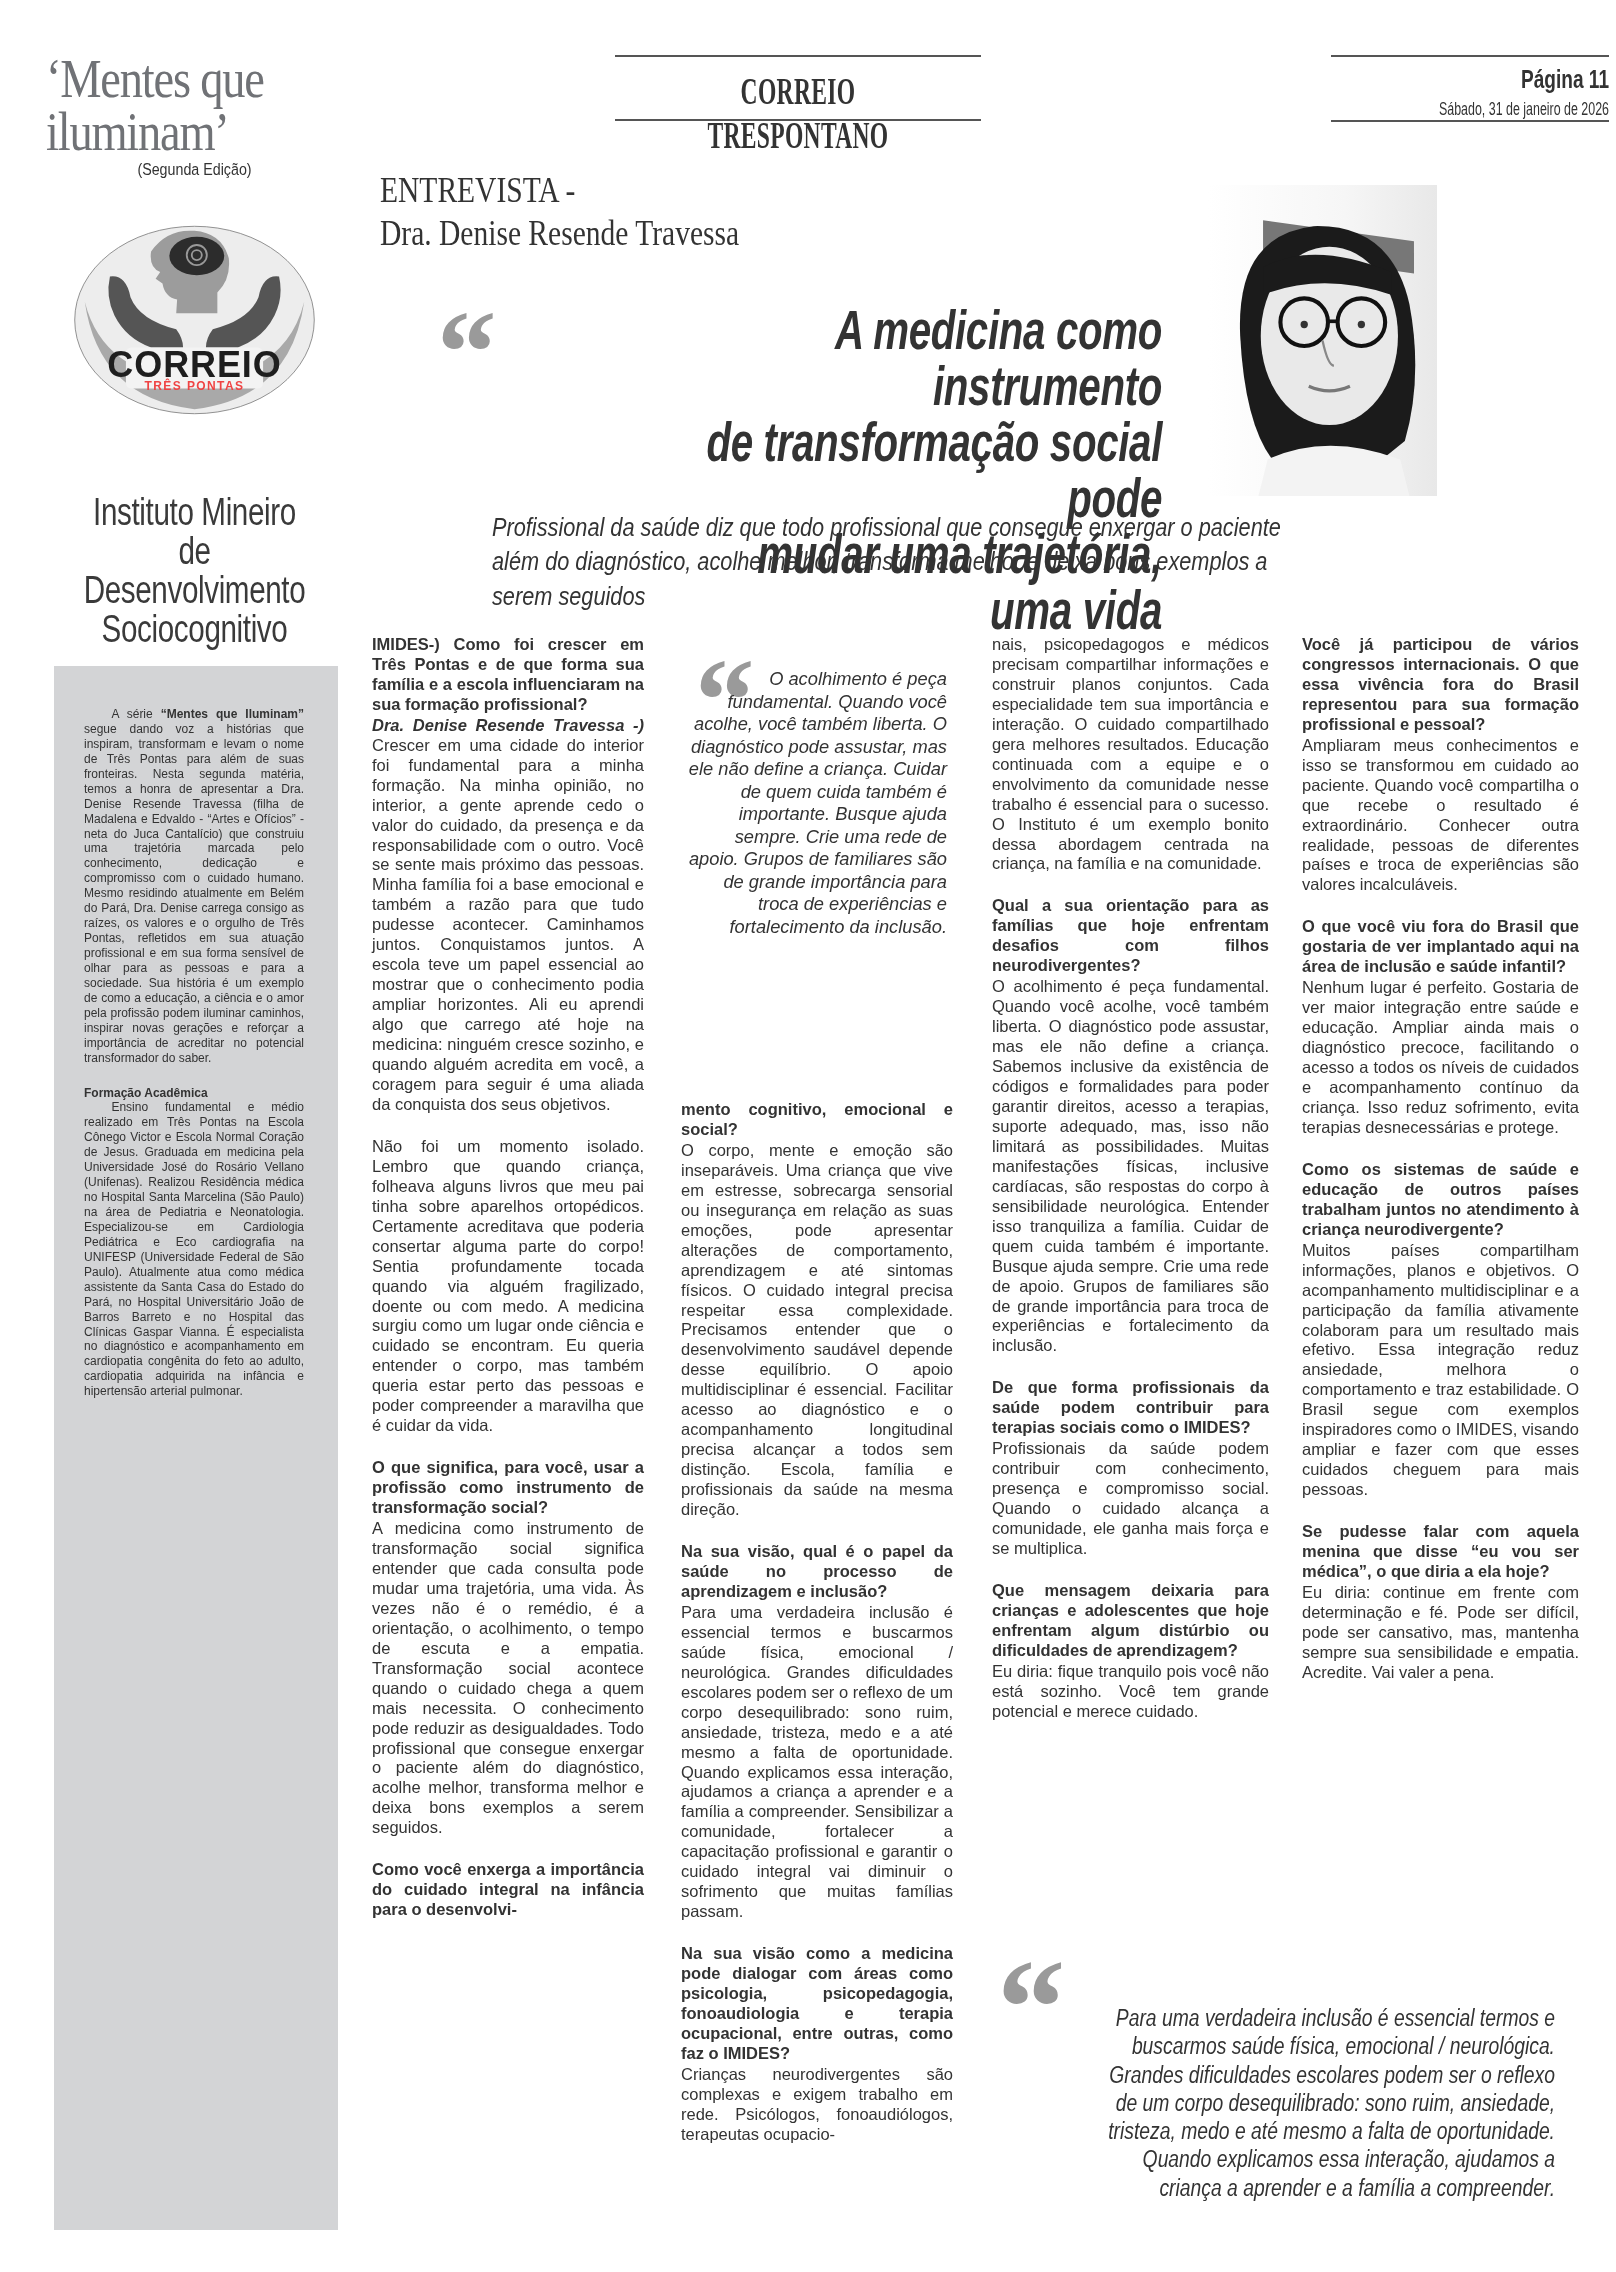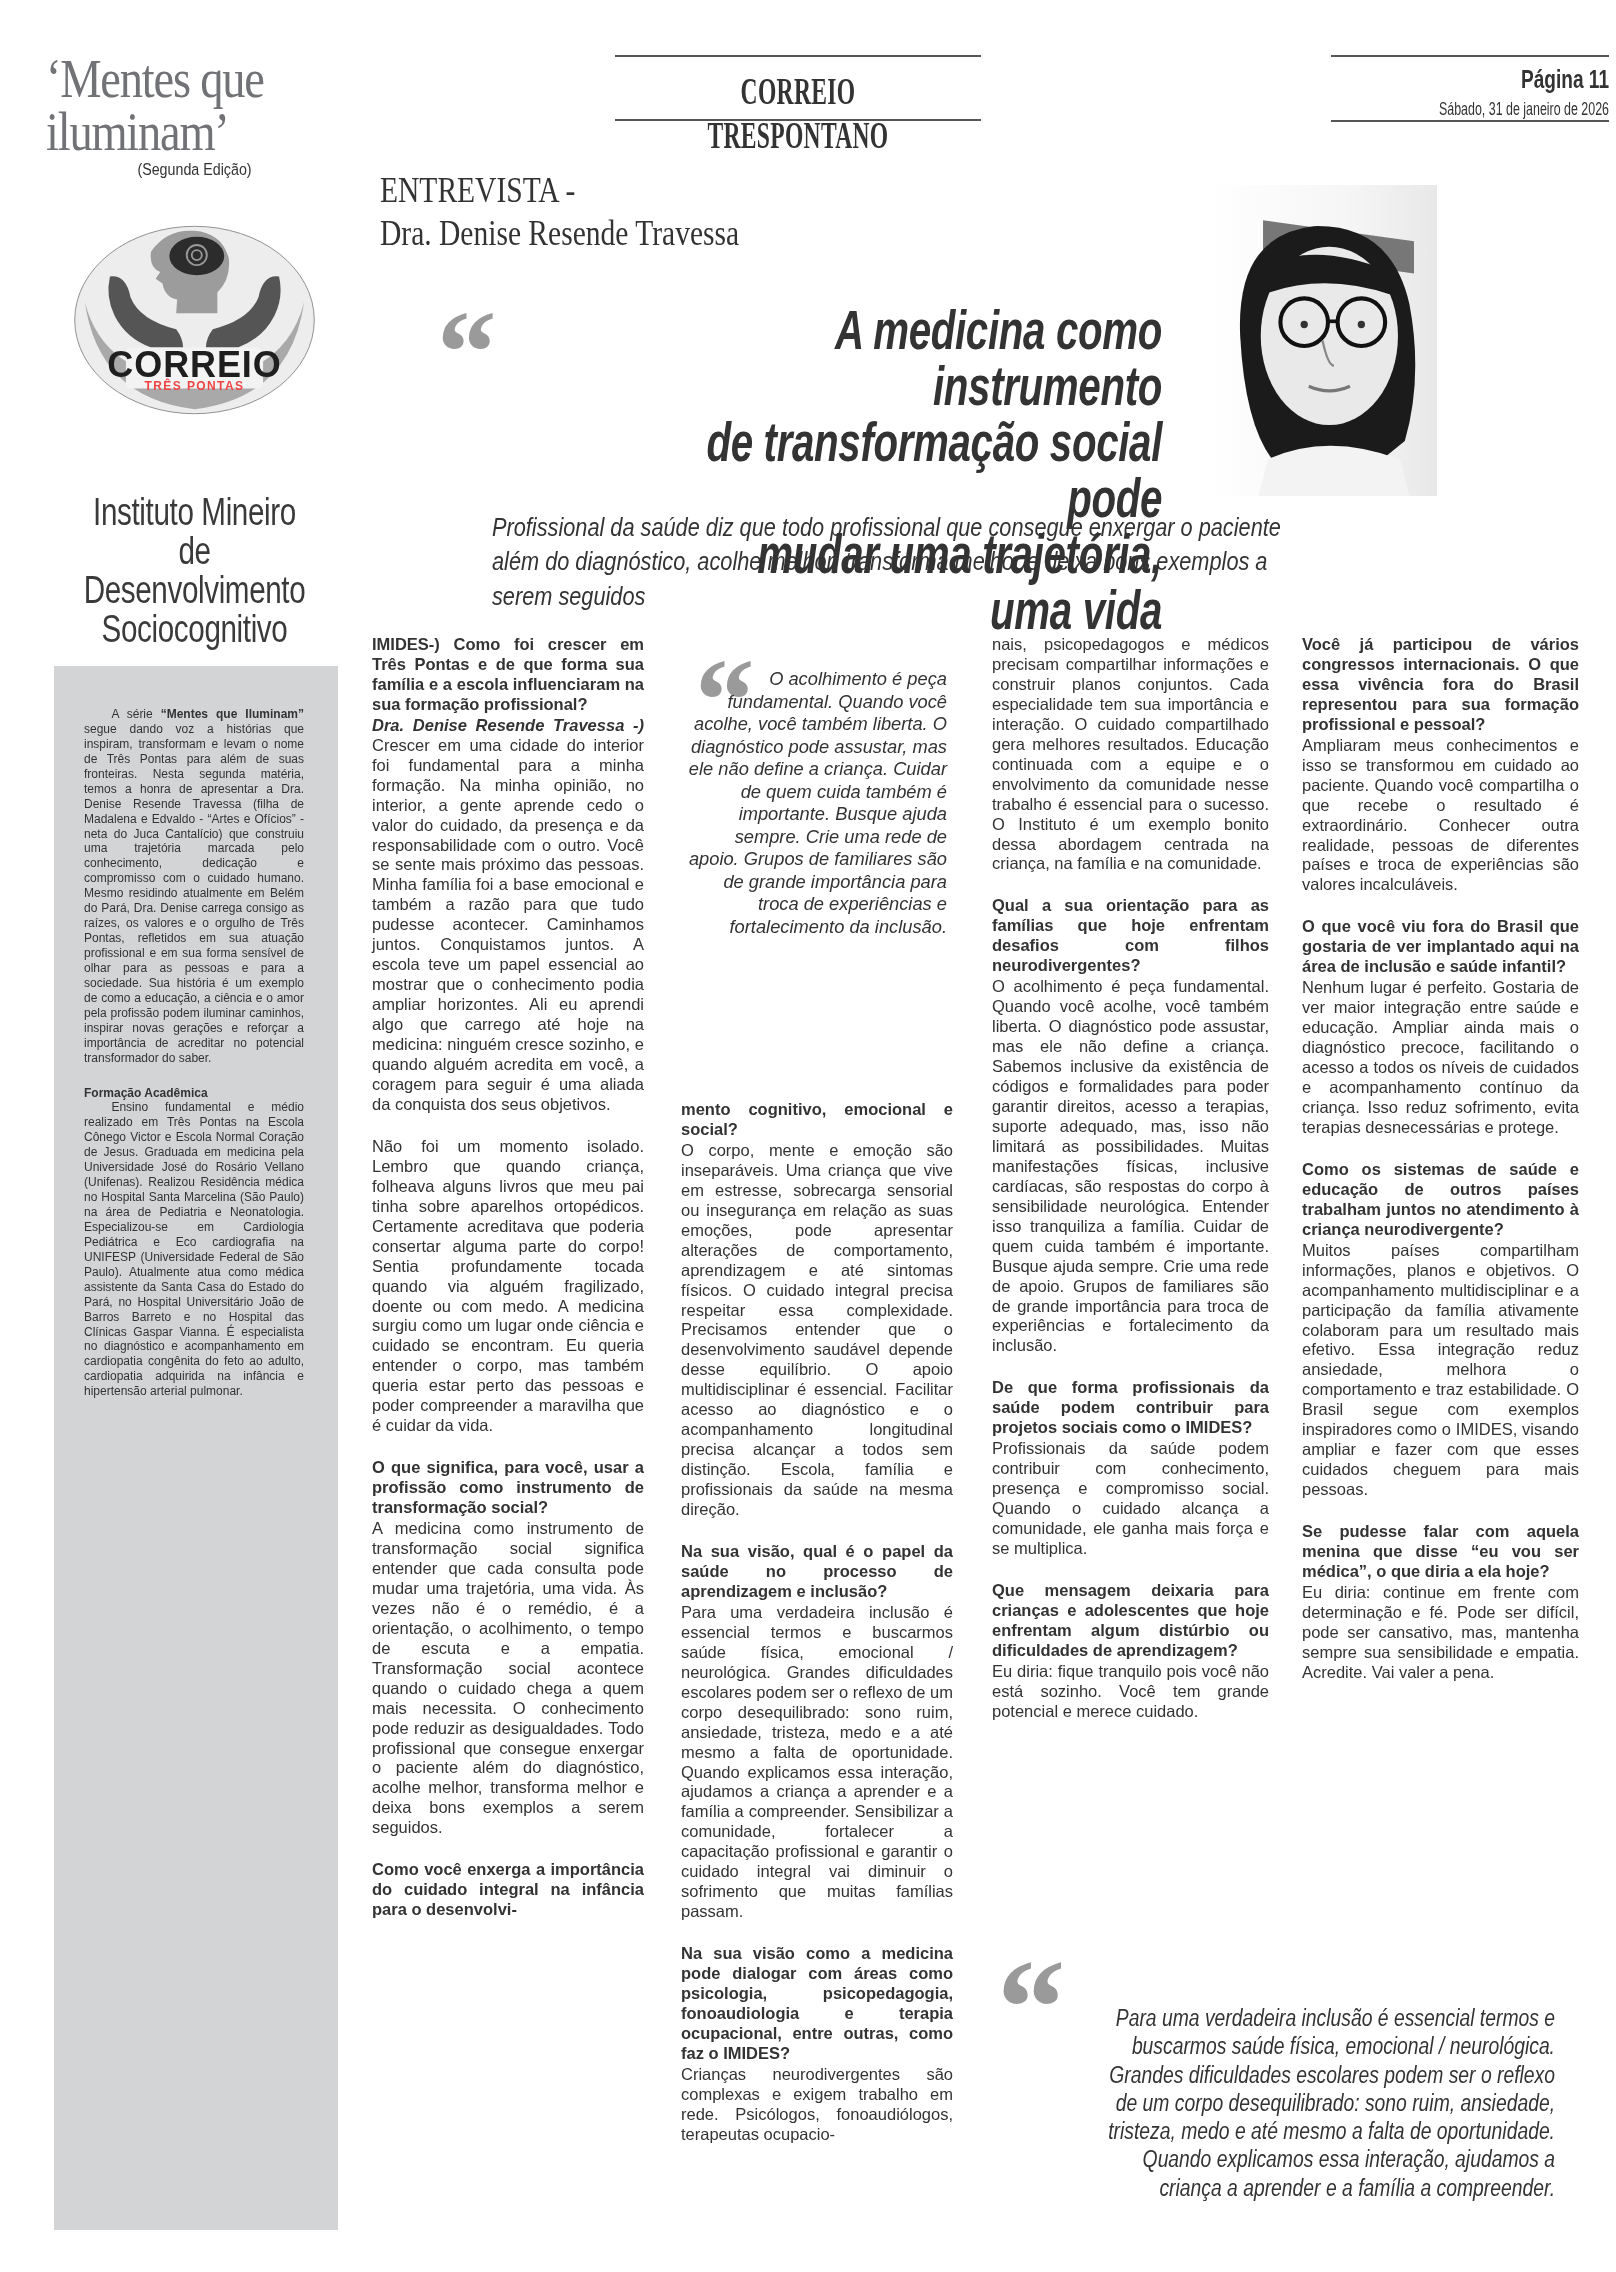--- a/index.html
+++ b/index.html
@@ -158,21 +158,21 @@
   <p class="q">Na sua visão como a medicina pode dialogar com áreas como psicologia, psicopedagogia, fonoaudiologia e terapia ocupacional, entre outras, como faz o IMIDES?</p>
   <p>Crianças neurodivergentes são complexas e exigem trabalho em rede. Psicólogos, fonoaudiólogos, terapeutas ocupacio-</p>
 </div>
 
 <div class="abs col col3">
   <p>nais, psicopedagogos e médicos precisam compartilhar informações e construir planos conjuntos. Cada especialidade tem sua importância e interação. O cuidado compartilhado gera melhores resultados. Educação continuada com a equipe e o envolvimento da comunidade nesse trabalho é essencial para o sucesso. O Instituto é um exemplo bonito dessa abordagem centrada na criança, na família e na comunidade.</p>
   <div class="gap"></div>
   <p class="q">Qual a sua orientação para as famílias que hoje enfrentam desafios com filhos neurodivergentes?</p>
   <p>O acolhimento é peça fundamental. Quando você acolhe, você também liberta. O diagnóstico pode assustar, mas ele não define a criança. Sabemos inclusive da existência de códigos e formalidades para poder garantir direitos, acesso a terapias, suporte adequado, mas, isso não limitará as possibilidades. Muitas manifestações físicas, inclusive cardíacas, são respostas do corpo à sensibilidade neurológica. Entender isso tranquiliza a família. Cuidar de quem cuida também é importante. Busque ajuda sempre. Crie uma rede de apoio. Grupos de familiares são de grande importância para troca de experiências e fortalecimento da inclusão.</p>
   <div class="gap"></div>
-  <p class="q">De que forma profissionais da saúde podem contribuir para projetos sociais como o IMIDES?</p>
+  <p class="q">De que forma profissionais da saúde podem contribuir para terapias sociais como o IMIDES?</p>
   <p>Profissionais da saúde podem contribuir com conhecimento, presença e compromisso social. Quando o cuidado alcança a comunidade, ele ganha mais força e se multiplica.</p>
   <div class="gap"></div>
   <p class="q">Que mensagem deixaria para crianças e adolescentes que hoje enfrentam algum distúrbio ou dificuldades de aprendizagem?</p>
   <p>Eu diria: fique tranquilo pois você não está sozinho. Você tem grande potencial e merece cuidado.</p>
 </div>
 
 <div class="abs col col4">
   <p class="q">Você já participou de vários congressos internacionais. O que essa vivência fora do Brasil representou para sua formação profissional e pessoal?</p>
   <p>Ampliaram meus conhecimentos e isso se transformou em cuidado ao paciente. Quando você compartilha o que recebe o resultado é extraordinário. Conhecer outra realidade, pessoas de diferentes países e troca de experiências são valores incalculáveis.</p>
   <div class="gap"></div>

